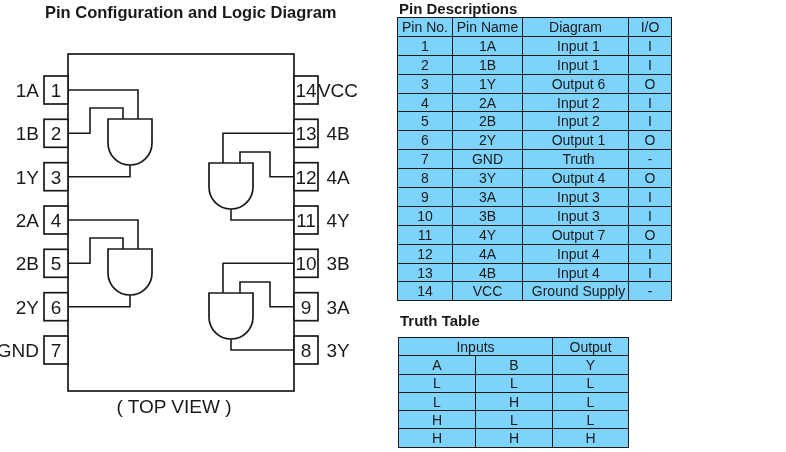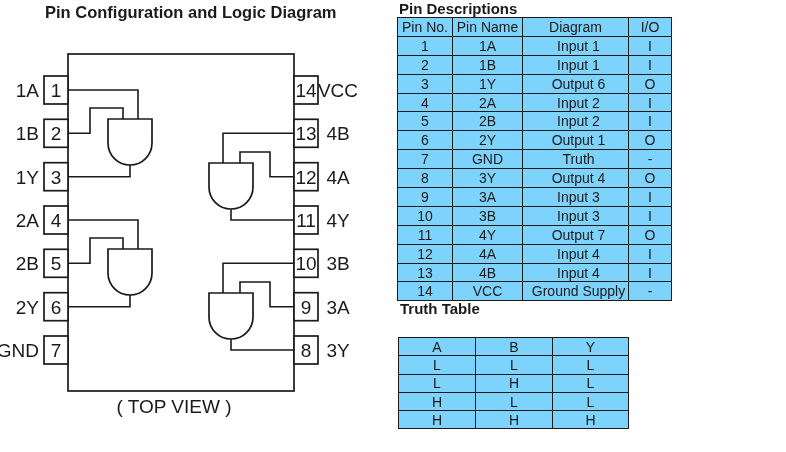--- a/index.html
+++ b/index.html
@@ -12,21 +12,21 @@
   .screen { position: relative; width: 786px; height: 452px; background: #fff; overflow: hidden; padding-left: 23px; }
 
   .main-title {
     position: absolute; left: 45px; top: 3px;
     font-size: 16.5px; font-weight: bold; white-space: nowrap;
   }
   .section-title {
     position: absolute; font-size: 15px; font-weight: bold; white-space: nowrap;
   }
   #pin-desc-title { left: 399px; top: 0; }
-  #truth-title    { left: 400px; top: 300px; }
+  #truth-title    { left: 400px; top: 312px; }
 
   .svg-diagram { position: absolute; left: 0; top: 0; }
   .pin-text  { font-family: "Liberation Sans", sans-serif; font-size: 19px; fill: #1a1a1a; }
   .cap-text  { font-family: "Liberation Sans", sans-serif; font-size: 19px; fill: #1a1a1a; }
 
   table {
     position: absolute; border-collapse: collapse; table-layout: fixed;
     background: #7dd3fc; border: 1.5px solid #1a1a1a;
   }
   th, td {
@@ -246,20 +246,24 @@
   <div class="section-title" id="truth-title">Truth Table</div>
 
   <table id="truth-table">
     <colgroup>
         <col style="width:77px">
         <col style="width:77px">
         <col style="width:76px">
       </colgroup>
     <thead>
       <tr>
+        <th colspan="2">Inputs</th>
+        <th>Output</th>
+      </tr>
+      <tr>
         <th>A</th>
         <th>B</th>
         <th>Y</th>
       </tr>
     </thead>
     <tbody>
       <tr>
           <td>L</td>
           <td>L</td>
           <td>L</td>

